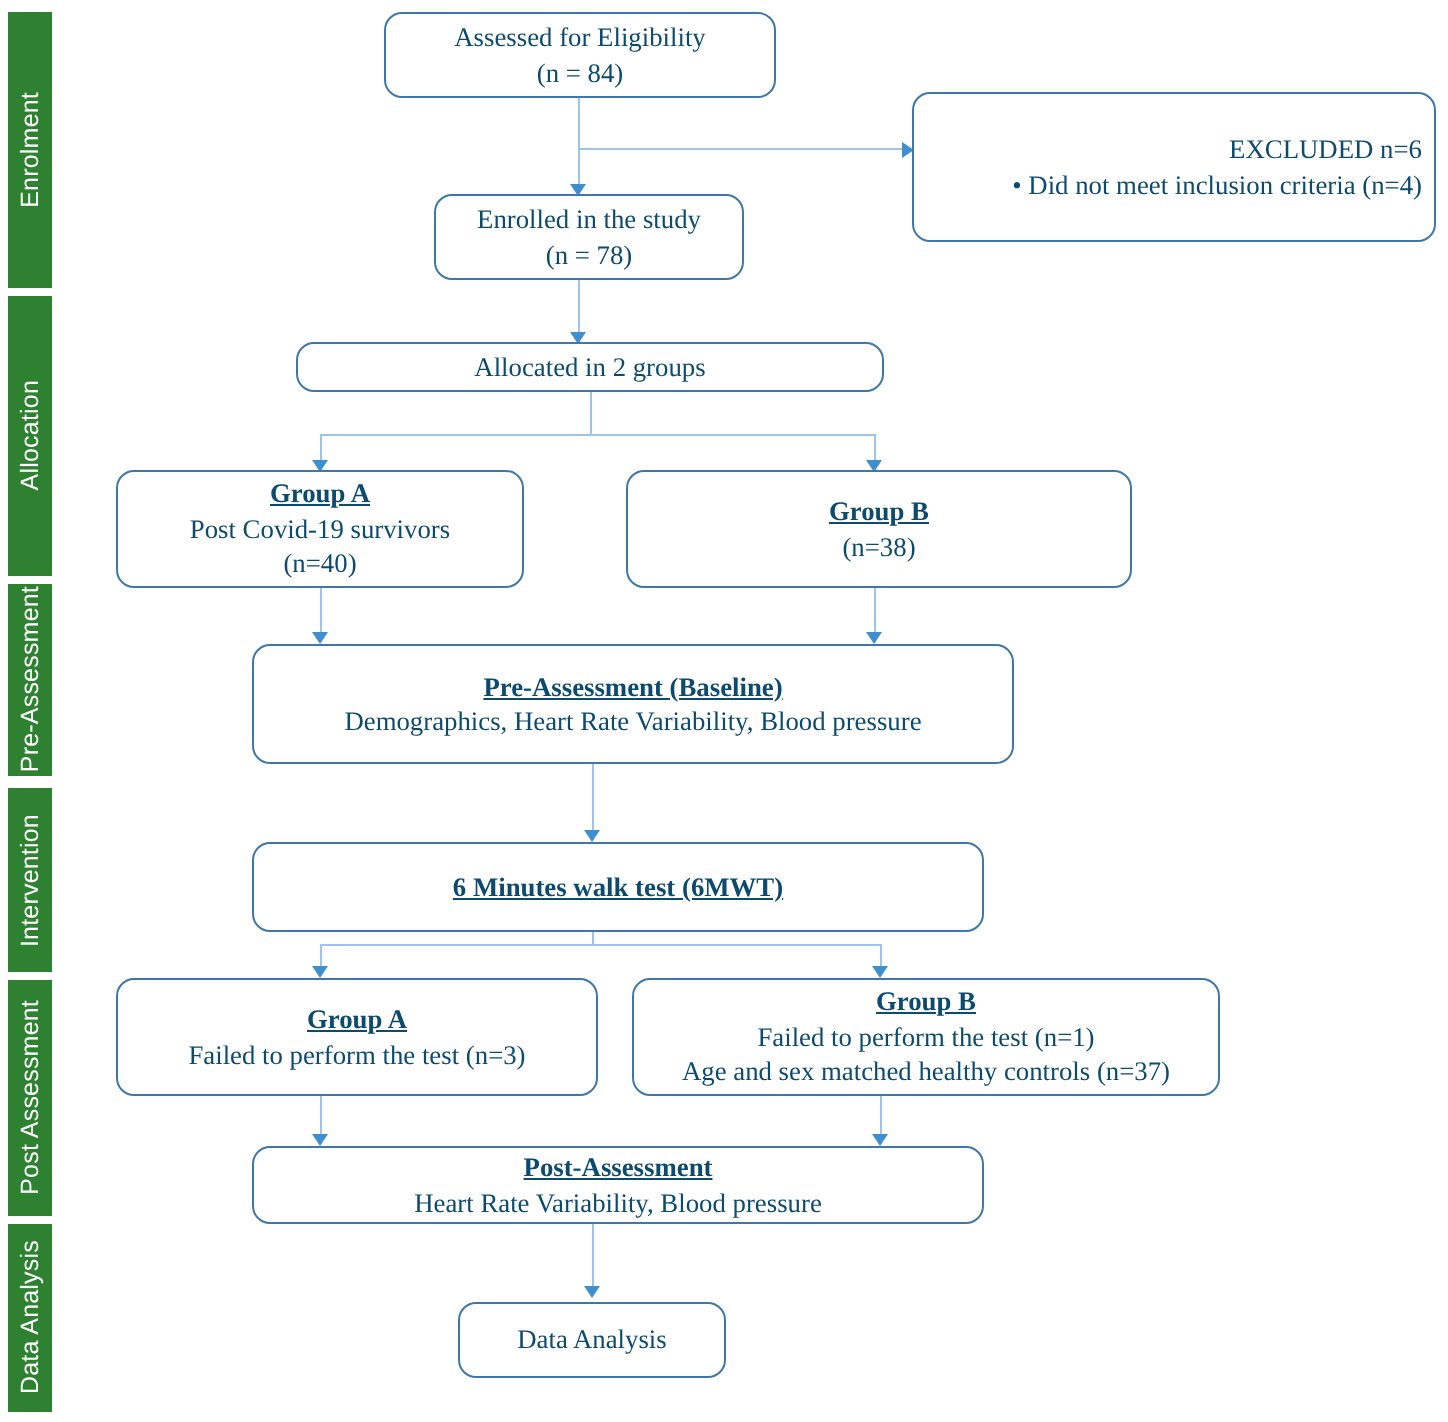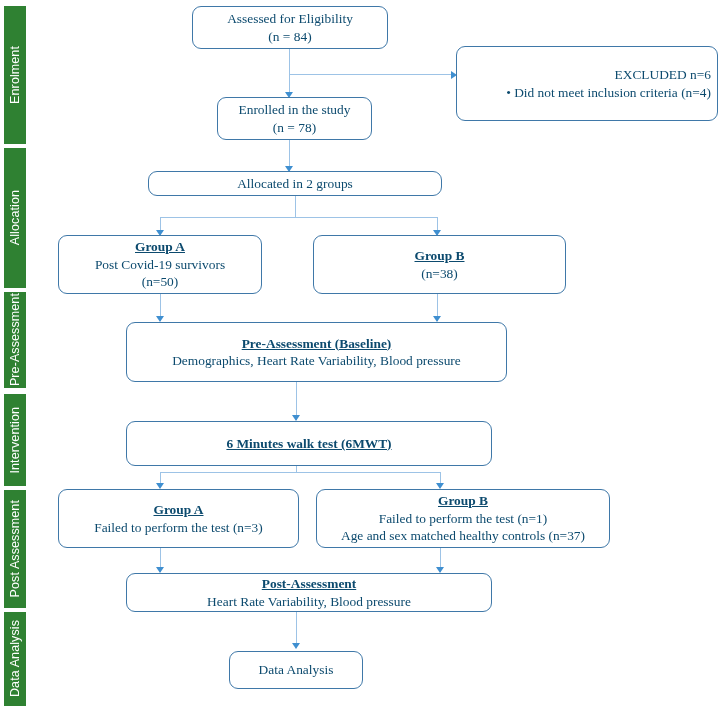--- a/index.html
+++ b/index.html
@@ -165,21 +165,21 @@
     <span class="ln">(n = 78)</span>
   </div>
 
   <div class="node" style="left:148px;top:171px;width:294px;height:25px;">
     <span class="ln">Allocated in 2 groups</span>
   </div>
 
   <div class="node" style="left:58px;top:235px;width:204px;height:59px;">
     <span class="ln b">Group A</span>
     <span class="ln">Post Covid-19 survivors</span>
-    <span class="ln">(n=50)</span>
+    <span class="ln">(n=40)</span>
   </div>
 
   <div class="node" style="left:313px;top:235px;width:253px;height:59px;">
     <span class="ln b">Group B</span>
     <span class="ln">(n=38)</span>
   </div>
 
   <div class="node" style="left:126px;top:322px;width:381px;height:60px;">
     <span class="ln b">Pre-Assessment (Baseline)</span>
     <span class="ln">Demographics, Heart Rate Variability, Blood pressure</span>

